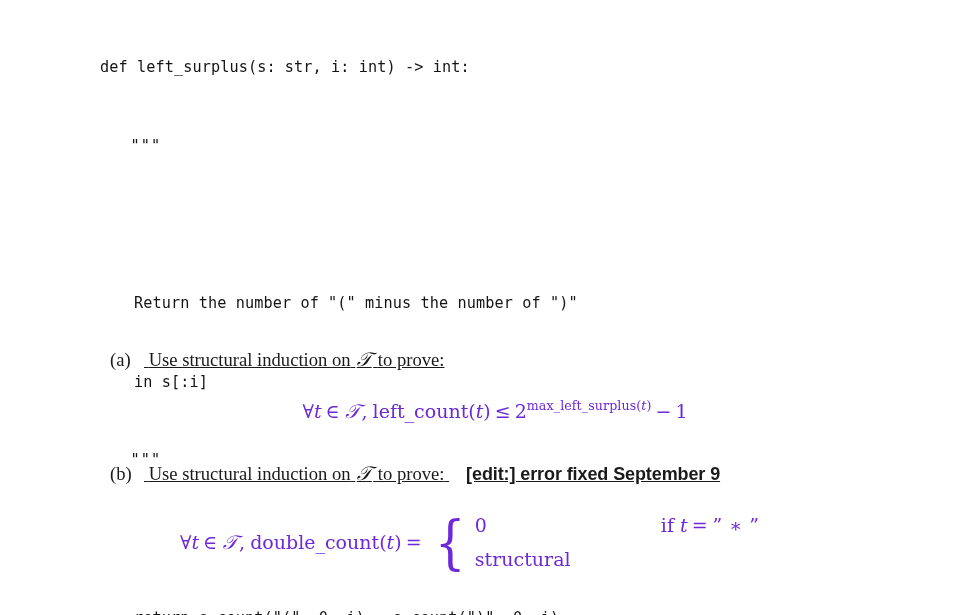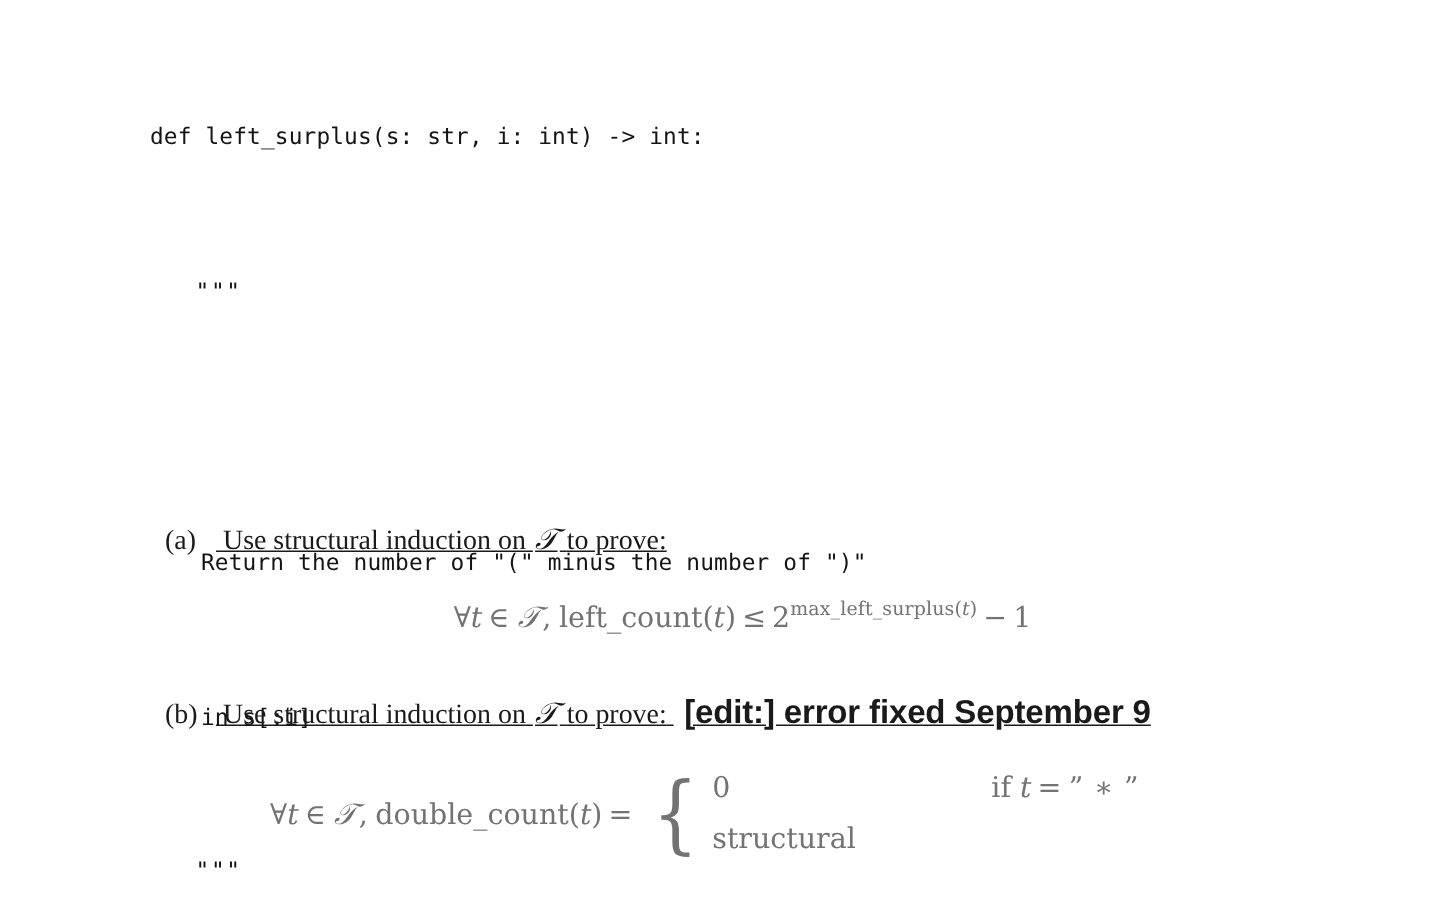--- a/index.html
+++ b/index.html
@@ -30,21 +30,20 @@
     white-space: pre;
     letter-spacing: 0.1px;
   }
   #code-listing .blank {
     display: block;
     height: 26.2px;
   }
   #code-listing .cline {
     display: block;
     white-space: pre;
-    margin-top: 24px;
   }
   
   #code-listing .dq {
     letter-spacing: 1.1px;
   }
 
   
   .item {
     position: absolute;
     left: 110px;
@@ -68,30 +67,30 @@
     font-size: 19.5px;
     padding: 0 1.5px;
   }
   .mvar {
     font-style: italic;
     font-family: "DejaVu Serif", serif;
   }
   .edit-note {
     font-family: "Liberation Sans", sans-serif;
     font-weight: bold;
-    font-size: 22px;
+    font-size: 18px;
     letter-spacing: -0.1px;
-    margin-left: 7px;
+    margin-left: 17px;
   }
 
   
   .equation {
     position: absolute;
     font-family: "DejaVu Serif", serif;
-    color: #737373;
+    color: #6d28d9;
     white-space: nowrap;
   }
   #equation-a {
     top: 398px;
     left: 0;
     width: 970px;
     text-align: center;
     font-size: 19px;
   }
   #equation-a .eqinner {

